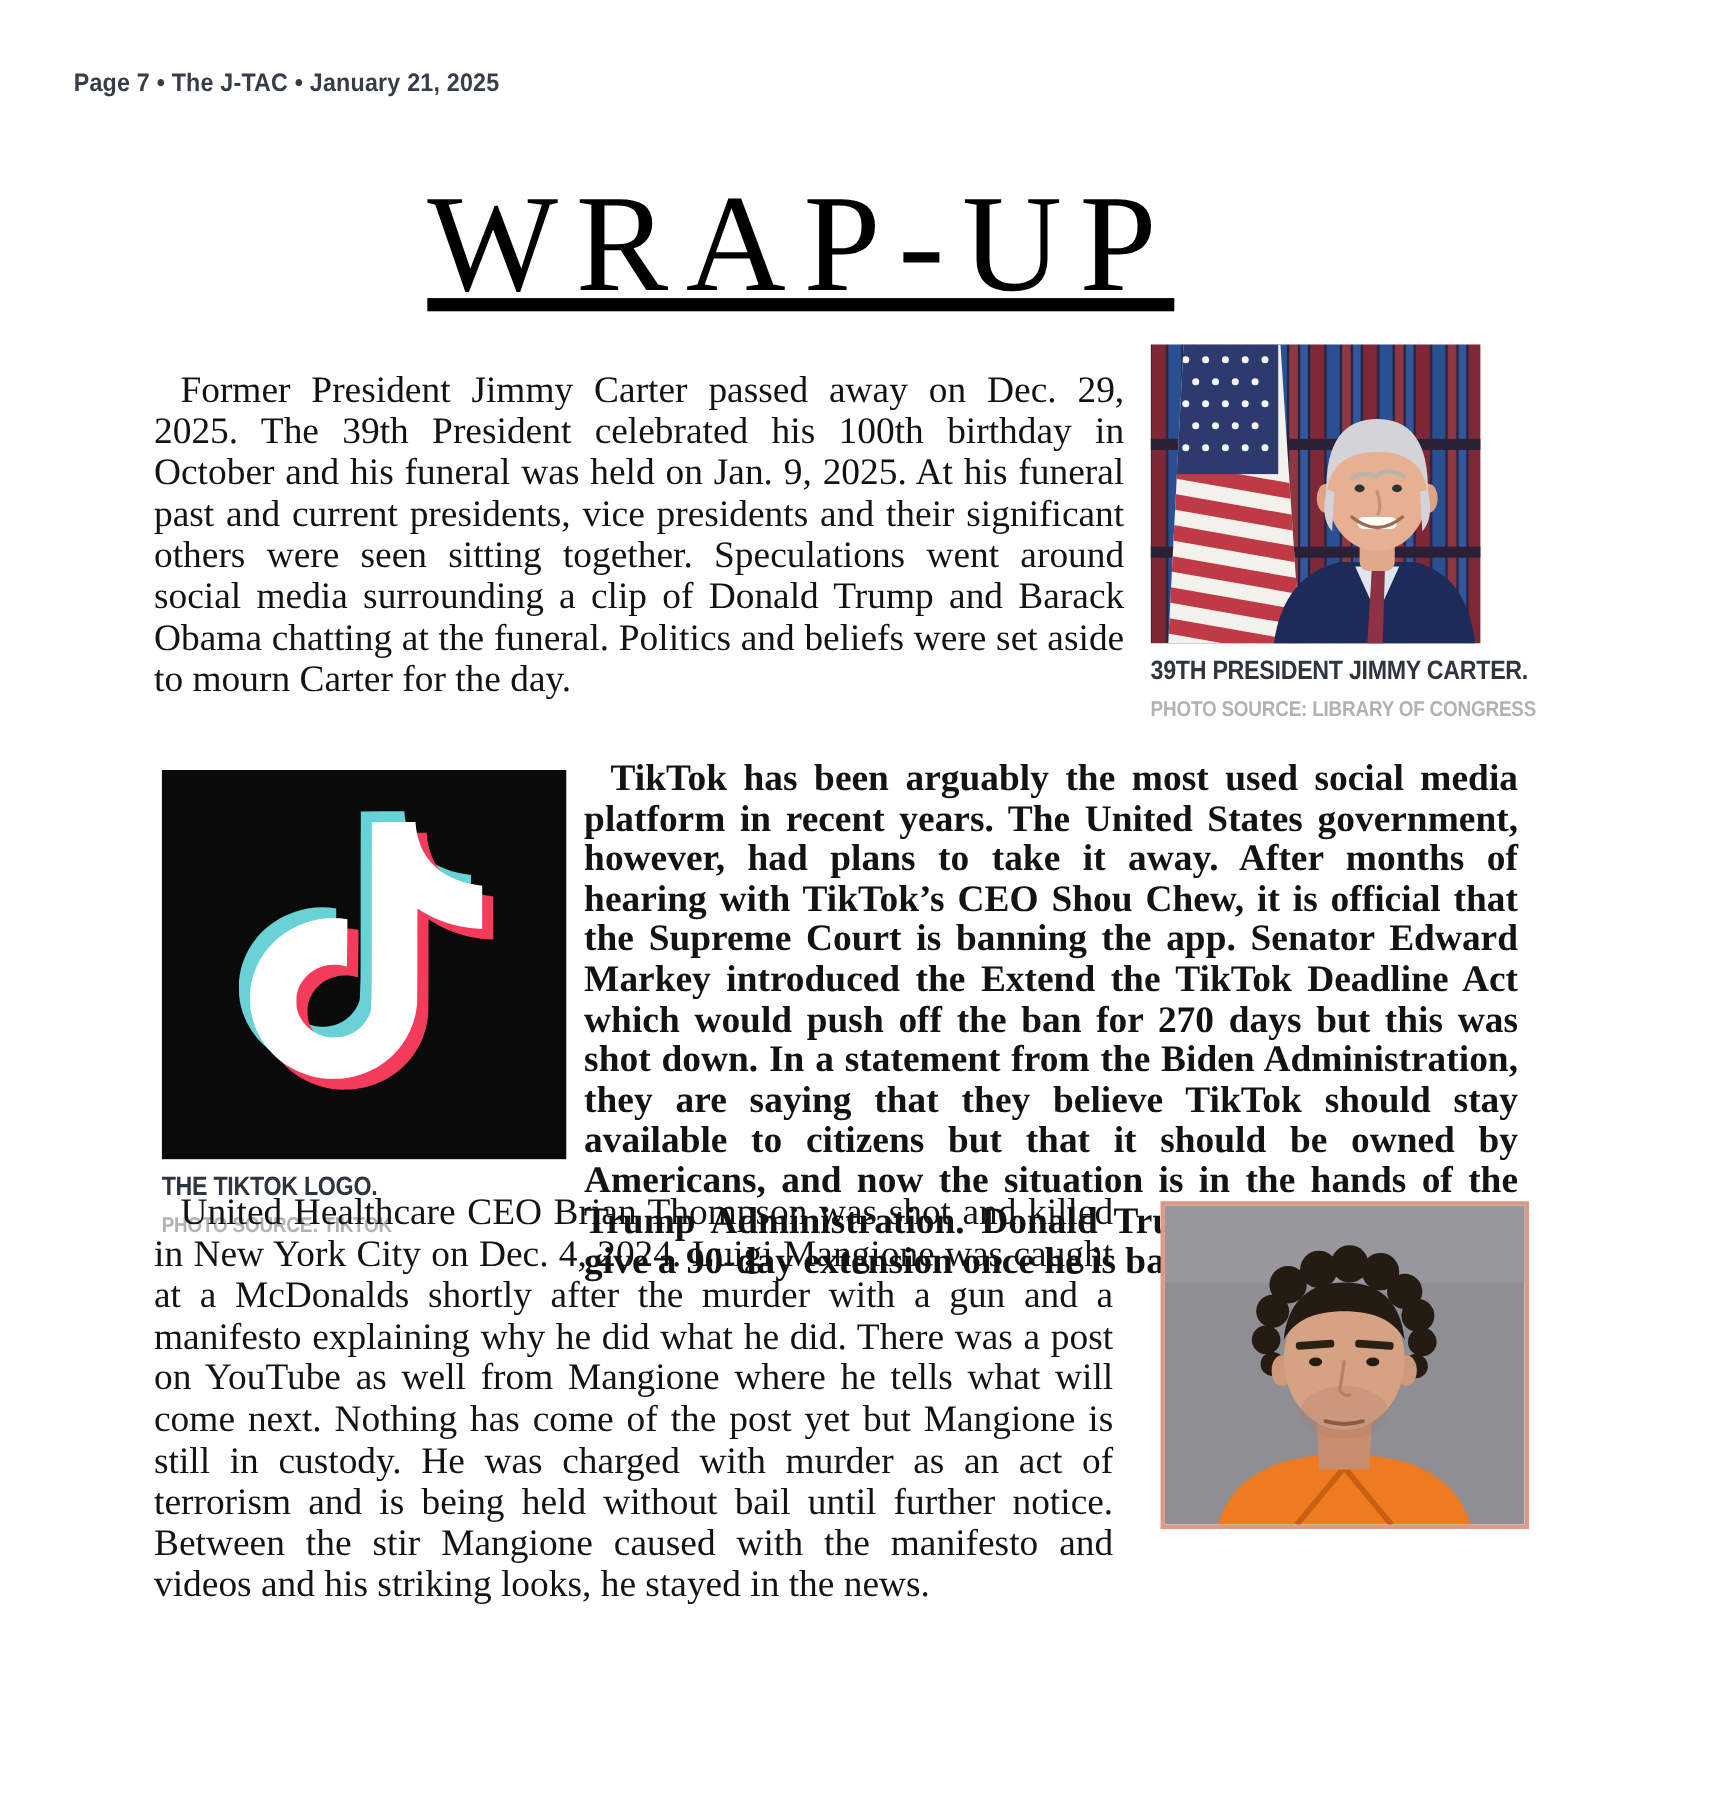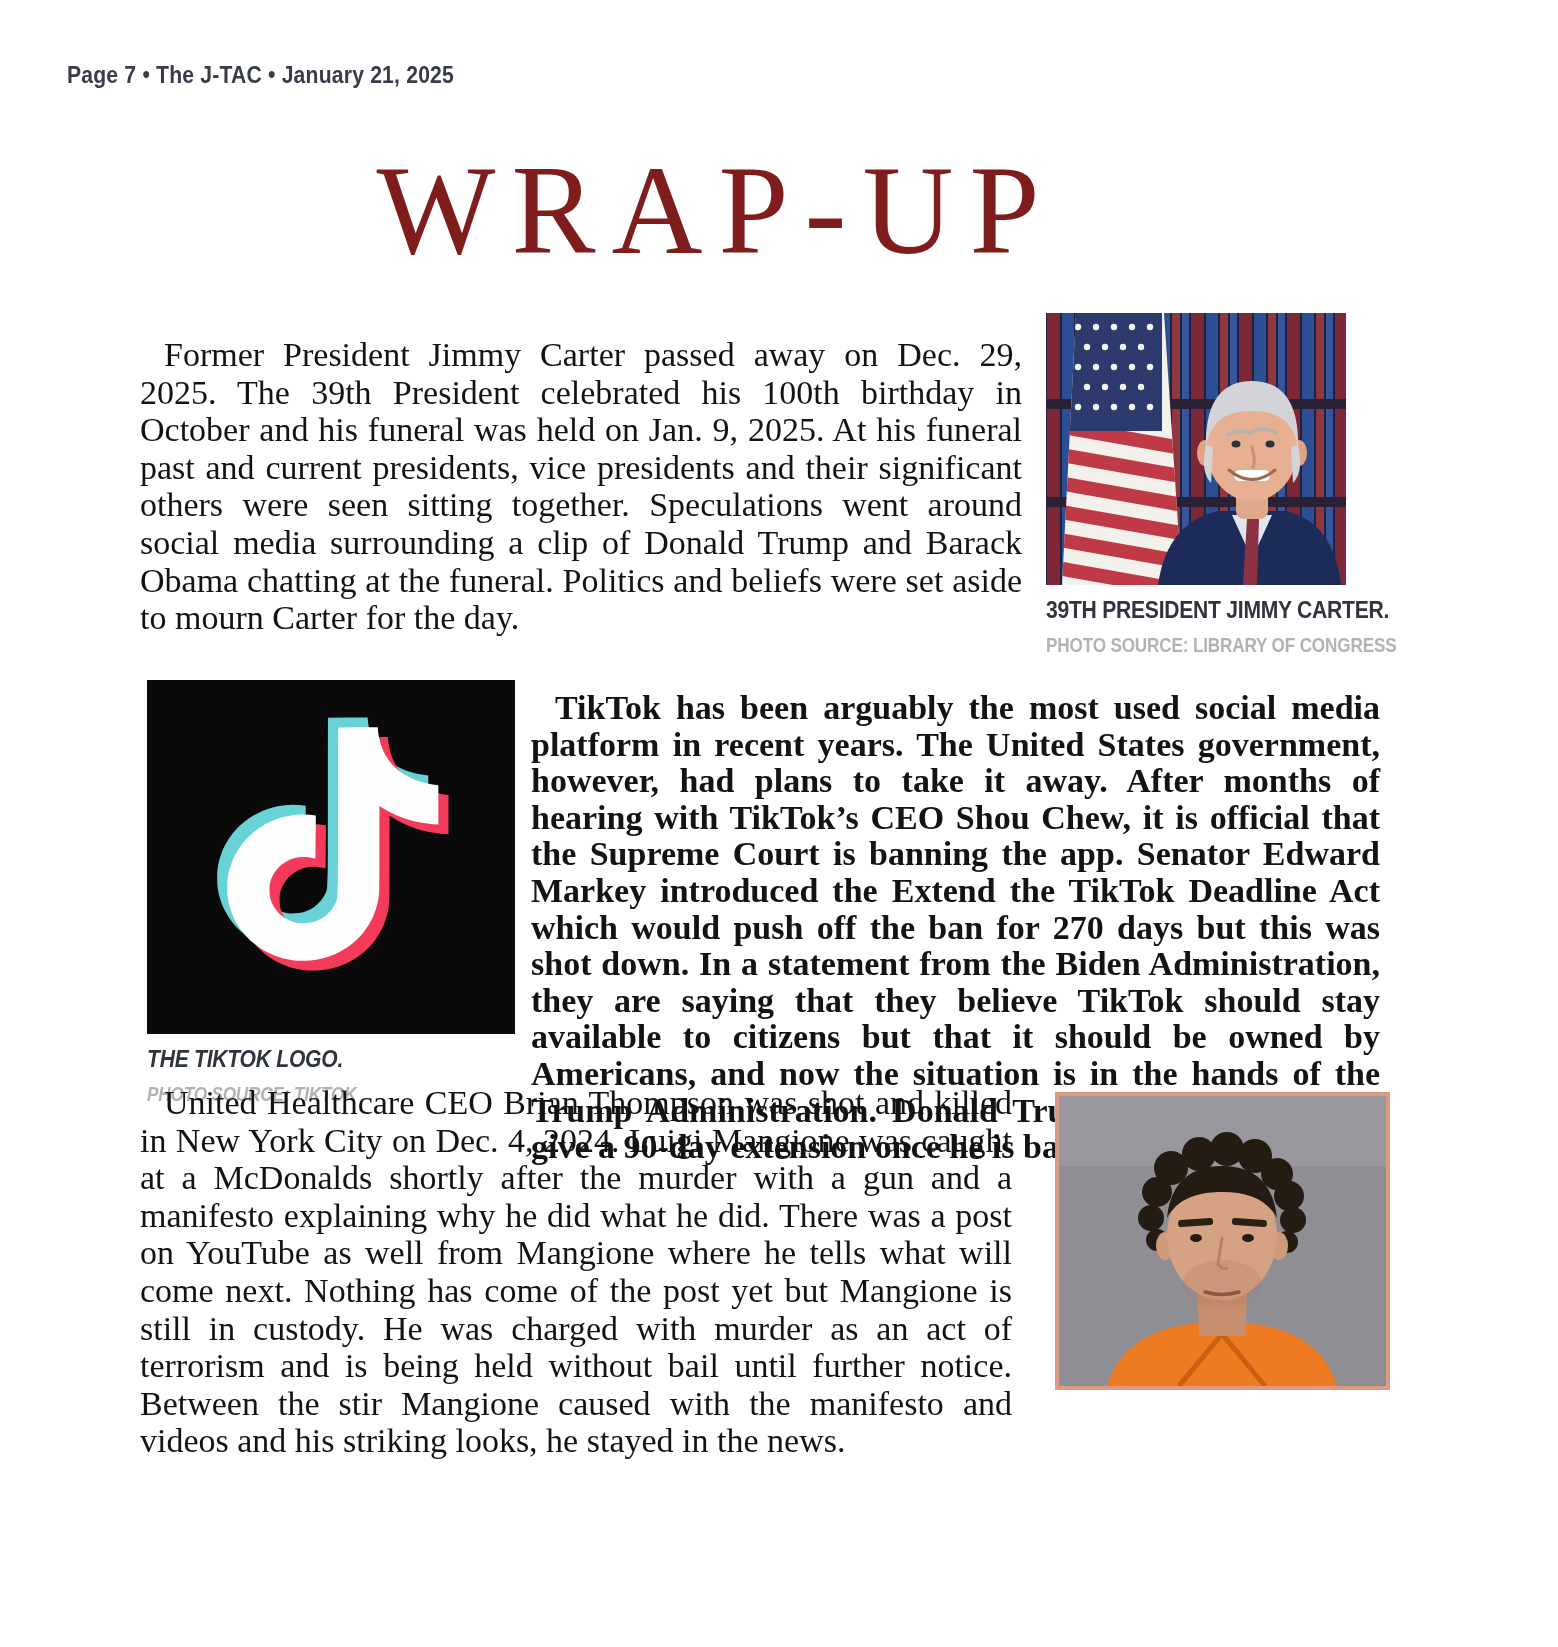--- a/index.html
+++ b/index.html
@@ -1,31 +1,31 @@
 <!DOCTYPE html>
 <html><head>
 <meta charset="utf-8">
 <style>
   html,body{margin:0;padding:0;background:#ffffff;}
   .page{position:relative;width:1558px;height:1647px;background:#ffffff;overflow:hidden;
         font-family:"Liberation Serif",serif;}
   .kicker{position:absolute;left:67px;top:62px;font-family:"Liberation Sans",sans-serif;
           font-weight:bold;font-size:23px;color:#363d49;letter-spacing:.2px;
           transform:scaleX(.92);transform-origin:0 0;white-space:nowrap;}
-  .masthead{position:absolute;left:0;top:148px;width:1432px;margin:0;text-align:center;
+  .masthead{position:absolute;left:0;top:148px;width:1432px;margin:12px;text-align:center;
             font-family:"Liberation Serif",serif;font-weight:normal;font-size:126px;
-            letter-spacing:16px;color:#7f1d1d;line-height:1;}
+            letter-spacing:16px;color:#000000;line-height:1;text-decoration:underline;}
   .body-text{position:absolute;margin:0;font-size:34px;line-height:37.6px;color:#131313;
              text-align:justify;text-indent:24px;}
   #s1-text{left:140px;top:336px;width:882px;}
   #s2-text{left:531px;top:690px;width:849px;line-height:36.6px;font-weight:bold;}
   #s3-text{left:140px;top:1084px;width:872px;}
   .fig{position:absolute;margin:0;overflow:visible;}
   #carter-fig{left:1046px;top:313px;width:268px;}
-  #tiktok-fig{left:147px;top:680px;width:368px;font-style:italic;}
+  #tiktok-fig{left:147px;top:700px;width:368px;}
   #mangione-fig{left:1055px;top:1092px;width:335px;}
   .photo{display:block;}
   .mug-frame{border:4px solid #dd9a82;width:327px;height:290px;box-sizing:content-box;}
   figcaption{margin-top:11px;}
   .caption{font-family:"Liberation Sans",sans-serif;font-weight:bold;font-size:24px;
            color:#2f353e;letter-spacing:-.3px;line-height:28px;
            transform:scaleX(.88);transform-origin:0 0;}
   .source{font-family:"Liberation Sans",sans-serif;font-weight:bold;font-size:19.5px;
           color:#b2b2b4;letter-spacing:-.2px;line-height:24px;margin-top:9px;
           transform:scaleX(.88);transform-origin:0 0;}

